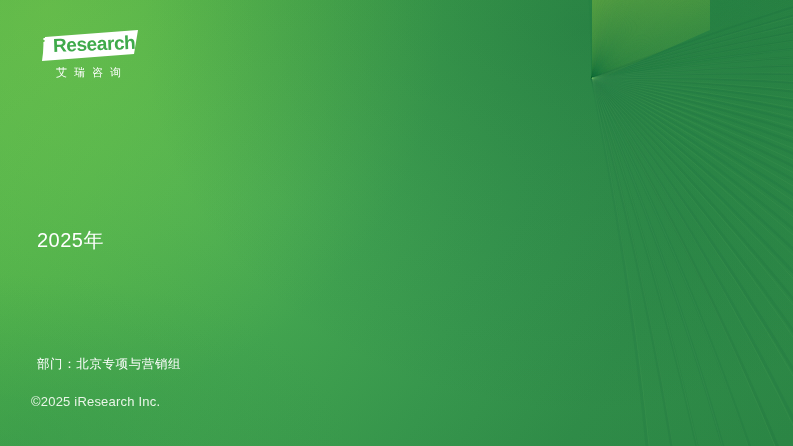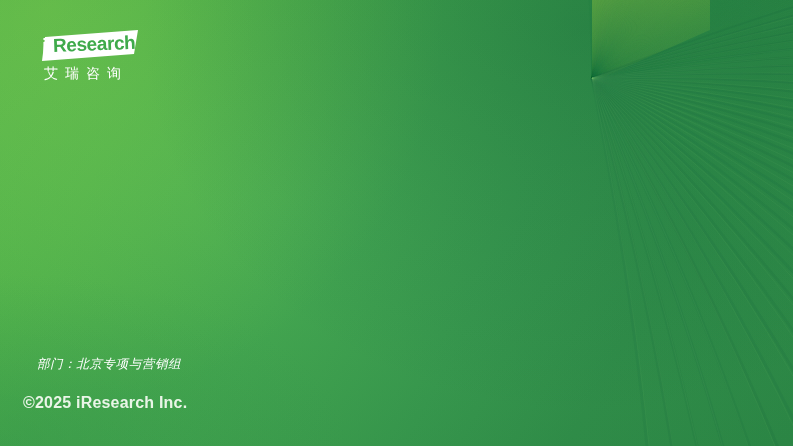--- a/index.html
+++ b/index.html
@@ -115,23 +115,23 @@
     font-size: 19px;
     font-weight: 700;
     color: #3faa4b;
     line-height: 20px;
     letter-spacing: -0.4px;
     transform: rotate(-2.2deg);
     transform-origin: left center;
   }
   .logo-cn {
     position: absolute;
-    left: 24px;
+    left: 36px;
     top: 35px;
-    font-size: 14px;
+    font-size: 11px;
     font-weight: 500;
     color: #ffffff;
     letter-spacing: 7px;
     white-space: nowrap;
   }
 
   
   .title {
     position: absolute;
     left: 36px;
@@ -155,28 +155,27 @@
   }
   .department {
     position: absolute;
     left: 37px;
     top: 356px;
     font-size: 12.5px;
     font-weight: 400;
     color: #ffffff;
     letter-spacing: 0.6px;
     white-space: nowrap;
-    font-style: italic;
   }
   .copyright {
     position: absolute;
-    left: 23px;
+    left: 31px;
     top: 394px;
-    font-size: 16px;
-    font-weight: 700;
+    font-size: 13px;
+    font-weight: 400;
     color: #e9f5e7;
     letter-spacing: 0.2px;
     white-space: nowrap;
   }
 </style>
 </head>
 <body>
 
 <div id="slide">
 
@@ -424,16 +423,17 @@
 
   <div class="logo-block">
     <div class="logo-mark">
       <div class="logo-plate"></div>
       <span class="logo-i">i</span>
       <span class="logo-research">Research</span>
     </div>
     <div class="logo-cn">艾瑞咨询</div>
   </div>
 
+  <div class="year">2025年</div>
   <div class="department">部门：北京专项与营销组</div>
   <div class="copyright">©2025 iResearch Inc.</div>
 
 </div>
 
 </body></html>

